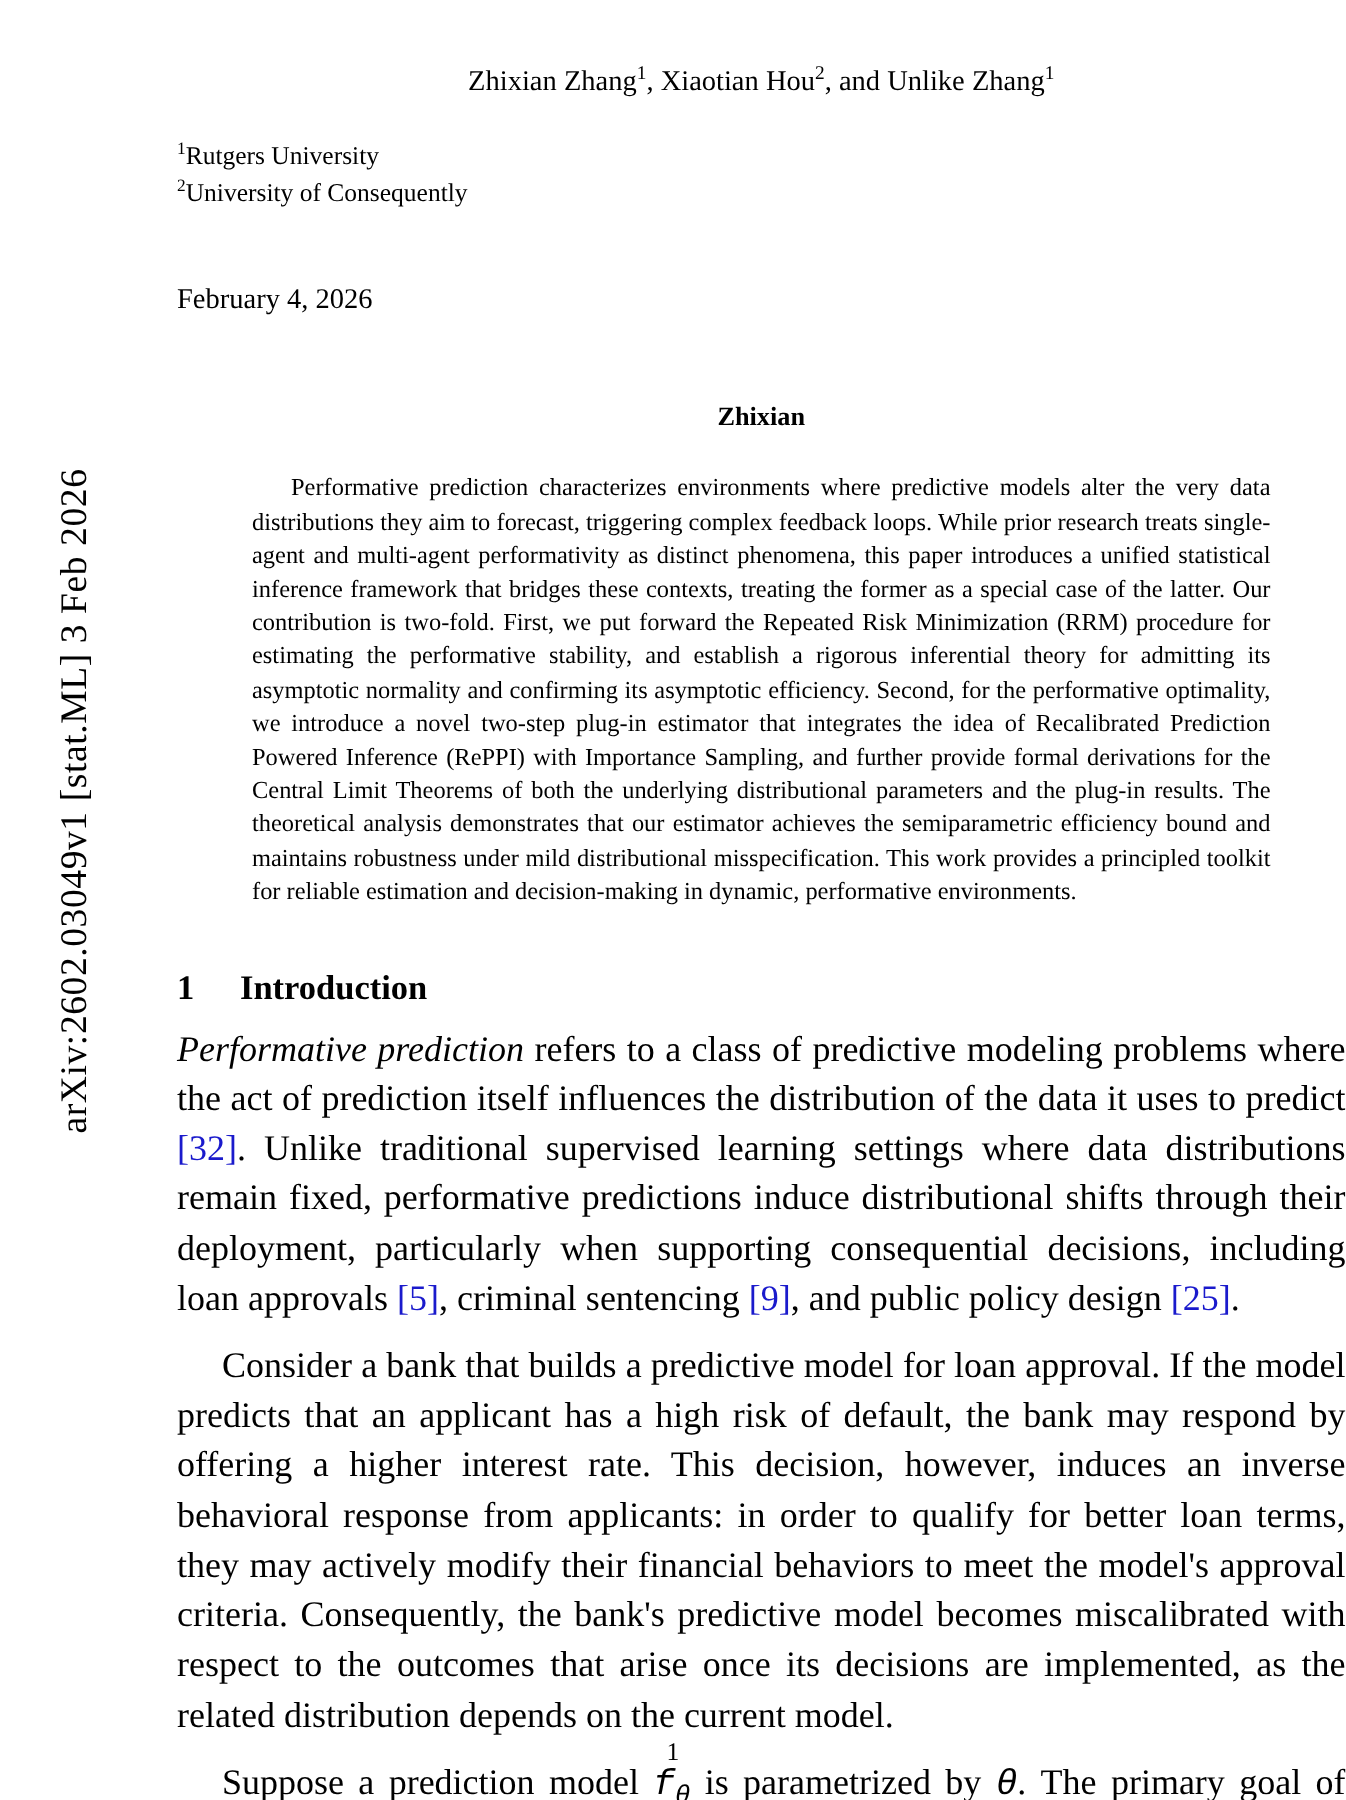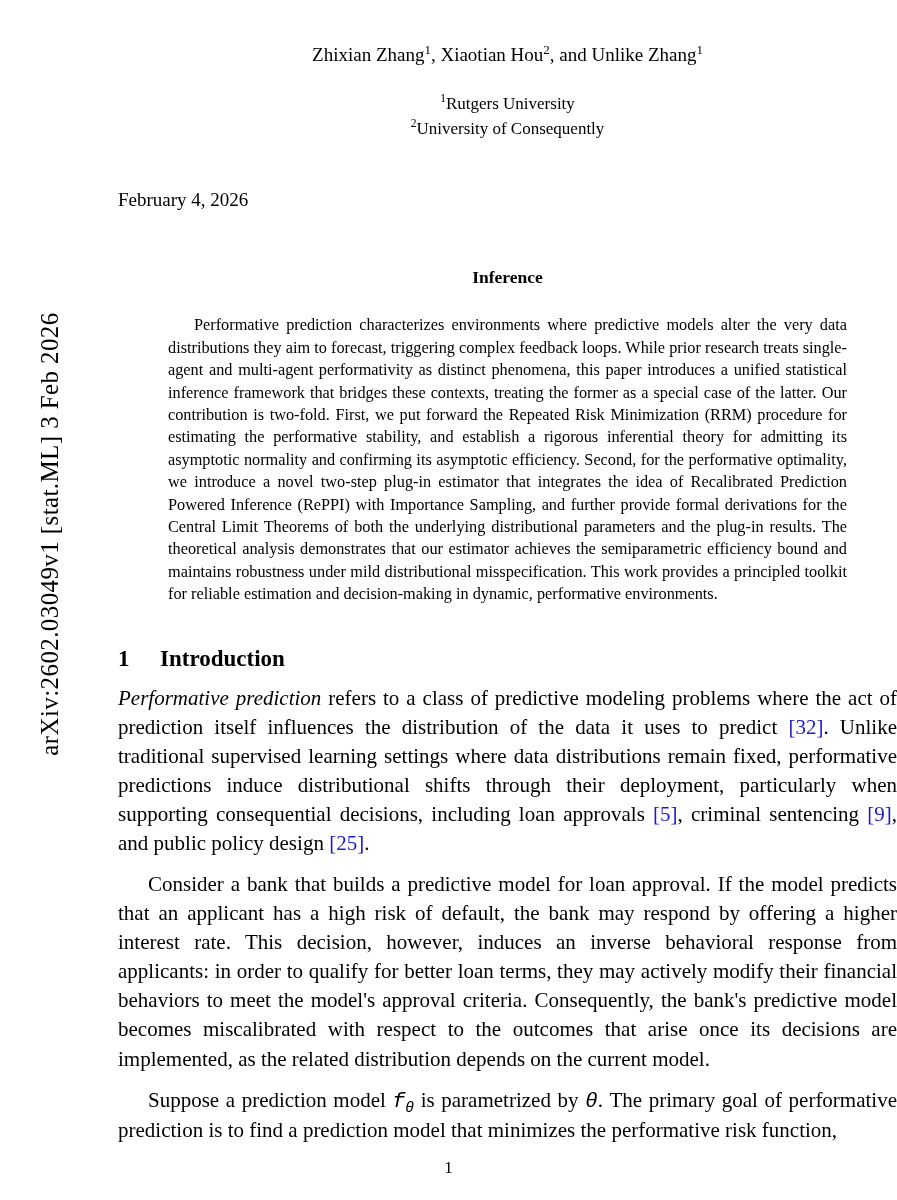--- a/index.html
+++ b/index.html
@@ -57,21 +57,20 @@
     letter-spacing: 0.1px;
   }
   .title .line2 { display: block; }
 
   .authors {
     text-align: center;
     font-size: 19px;
     margin-top: 44px;
   }
   .affil {
-    text-align: center;
     font-size: 17px;
     margin-top: 26px;
     line-height: 1.45;
   }
   .date {
     text-align: left;
     font-size: 19px;
     margin-top: 48px;
   }
 
@@ -94,21 +93,21 @@
 
   .section-head {
     font-size: 23px;
     font-weight: bold;
     margin-top: 40px;
     margin-bottom: 0;
   }
   .section-head .num { display: inline-block; width: 42px; }
 
   p.body {
-    font-size: 21px;
+    font-size: 24px;
     line-height: 1.385;
     text-align: justify;
     text-justify: inter-word;
     margin: 12px 0 0 0;
   }
   p.body.indent { text-indent: 30px; }
   p.body.noindent { text-indent: 0; }
 
   .it { font-style: italic; }
   .cite { color: #1a1acc; }
@@ -137,21 +136,21 @@
       <span>Zhixian Zhang</span><sup>1</sup><span>, Xiaotian Hou</span><sup>2</sup><span>, and Unlike Zhang</span><sup>1</sup>
     </div>
 
     <div class="affil">
       <div><sup>1</sup><span>Rutgers University</span></div>
       <div><sup>2</sup><span>University of Consequently</span></div>
     </div>
 
     <div class="date">February 4, 2026</div>
 
-    <div class="abstract-head">Inference</div>
+    <div class="abstract-head">Zhixian</div>
 
     <div class="abstract-body">
       <span class="ind"></span><span>Performative prediction characterizes environments where predictive models alter the very data distributions they aim to forecast, triggering complex feedback loops. While prior research treats single-agent and multi-agent performativity as distinct phenomena, this paper introduces a unified statistical inference framework that bridges these contexts, treating the former as a special case of the latter. Our contribution is two-fold. First, we put forward the Repeated Risk Minimization (RRM) procedure for estimating the performative stability, and establish a rigorous inferential theory for admitting its asymptotic normality and confirming its asymptotic efficiency. Second, for the performative optimality, we introduce a novel two-step plug-in estimator that integrates the idea of Recalibrated Prediction Powered Inference (RePPI) with Importance Sampling, and further provide formal derivations for the Central Limit Theorems of both the underlying distributional parameters and the plug-in results. The theoretical analysis demonstrates that our estimator achieves the semiparametric efficiency bound and maintains robustness under mild distributional misspecification. This work provides a principled toolkit for reliable estimation and decision-making in dynamic, performative environments.</span>
     </div>
 
     <h2 class="section-head">
       <span class="num">1</span><span>Introduction</span>
     </h2>
 
     <p class="body noindent"><span class="it">Performative prediction</span><span> refers to a class of predictive modeling problems where the act of prediction itself influences the distribution of the data it uses to predict </span><span class="cite">[32]</span><span>. Unlike traditional supervised learning settings where data distributions remain fixed, performative predictions induce distributional shifts through their deployment, particularly when supporting consequential decisions, including loan approvals </span><span class="cite">[5]</span><span>, criminal sentencing </span><span class="cite">[9]</span><span>, and public policy design </span><span class="cite">[25]</span><span>.</span></p>

